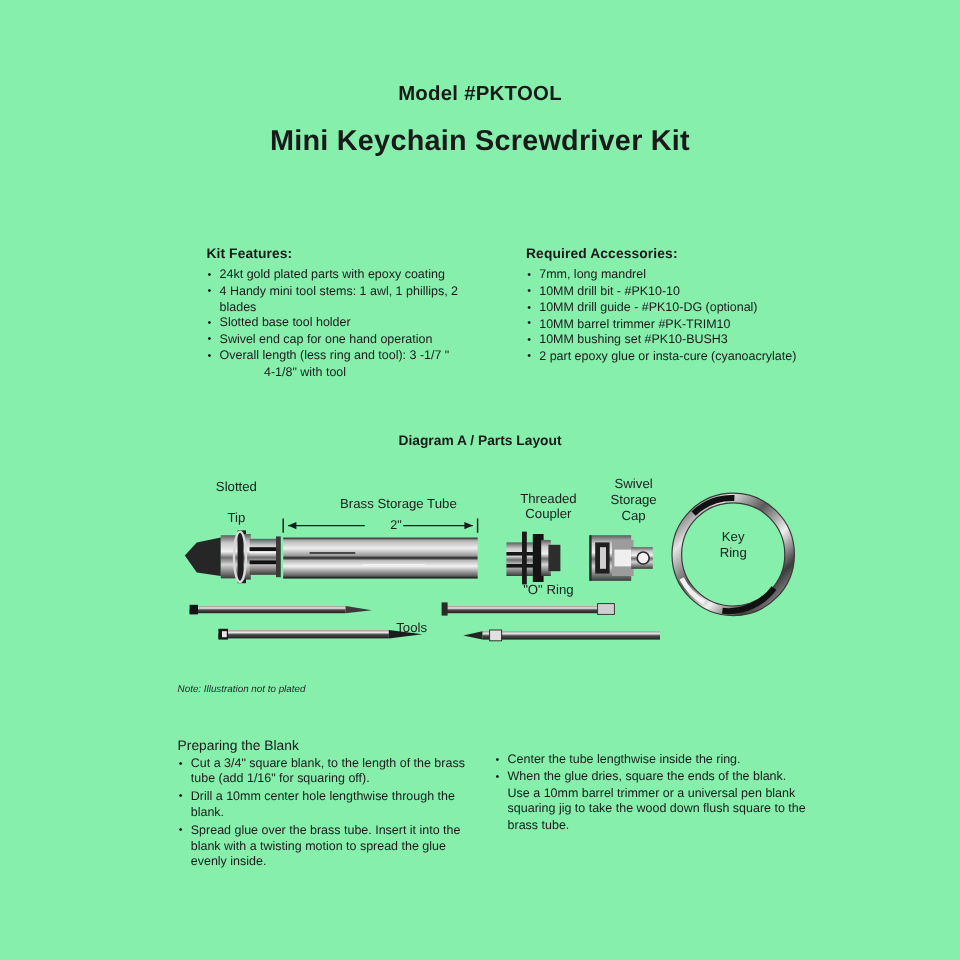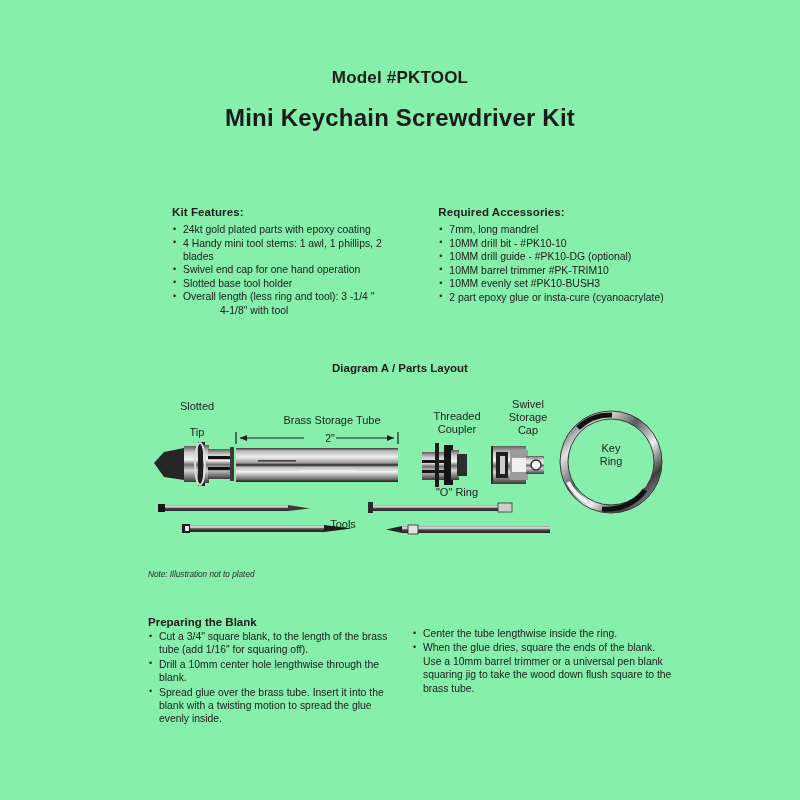--- a/index.html
+++ b/index.html
@@ -115,21 +115,21 @@
     font-style: italic;
     color: #2a2a2a;
   }
 
   
   .prep-head {
     position: absolute;
     left: 148px;
     top: 616px;
     font-size: 11.5px;
-    font-weight: bold;
+    font-weight: normal;
   }
   .prep-left {
     position: absolute;
     left: 148px;
     top: 630px;
     width: 252px;
   }
   .prep-right {
     position: absolute;
     left: 412px;
@@ -152,37 +152,37 @@
   <div class="model-line">Model #PKTOOL</div>
   <div class="main-title">Mini Keychain Screwdriver Kit</div>
 
   <div class="features-wrap">
 
     <div class="feat-col">
       <div class="col-head">Kit Features:</div>
       <ul class="bullets">
         <li>24kt gold plated parts with epoxy coating</li>
         <li>4 Handy mini tool stems: 1 awl, 1 phillips, 2 blades</li>
+        <li>Slotted base tool holder</li>
         <li>Swivel end cap for one hand operation</li>
-        <li>Slotted base tool holder</li>
-        <li>Overall length (less ring and tool): 3 -1/4 "</li>
+        <li>Overall length (less ring and tool): 3 -1/7 "</li>
         <li class="nobullet">
           <span class="indent-sub">4-1/8" with tool</span>
         </li>
       </ul>
     </div>
 
     <div class="feat-col right">
       <div class="col-head">Required Accessories:</div>
       <ul class="bullets">
         <li>7mm, long mandrel</li>
         <li>10MM drill bit - #PK10-10</li>
         <li>10MM drill guide - #PK10-DG  (optional)</li>
         <li>10MM barrel trimmer #PK-TRIM10</li>
-        <li>10MM evenly set #PK10-BUSH3</li>
+        <li>10MM bushing set #PK10-BUSH3</li>
         <li> 2 part epoxy glue or insta-cure (cyanoacrylate)</li>
       </ul>
     </div>
   </div>
 
   <div class="diagram-title">Diagram A / Parts Layout</div>
 
   <div class="diagram">
 
     <div class="dlabel" style="left:22px; top:10px; width:70px;">Slotted</div>

